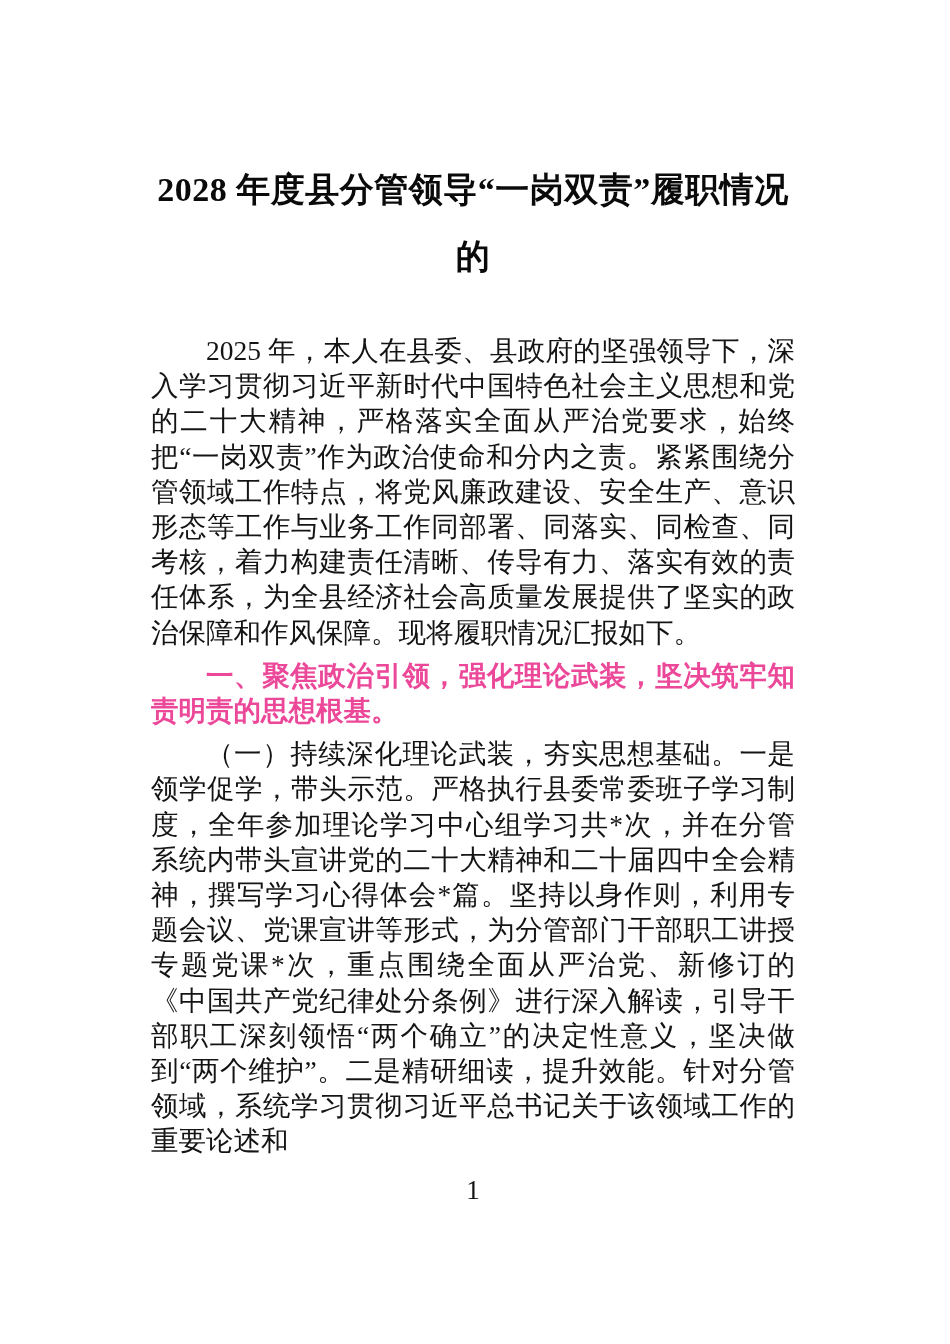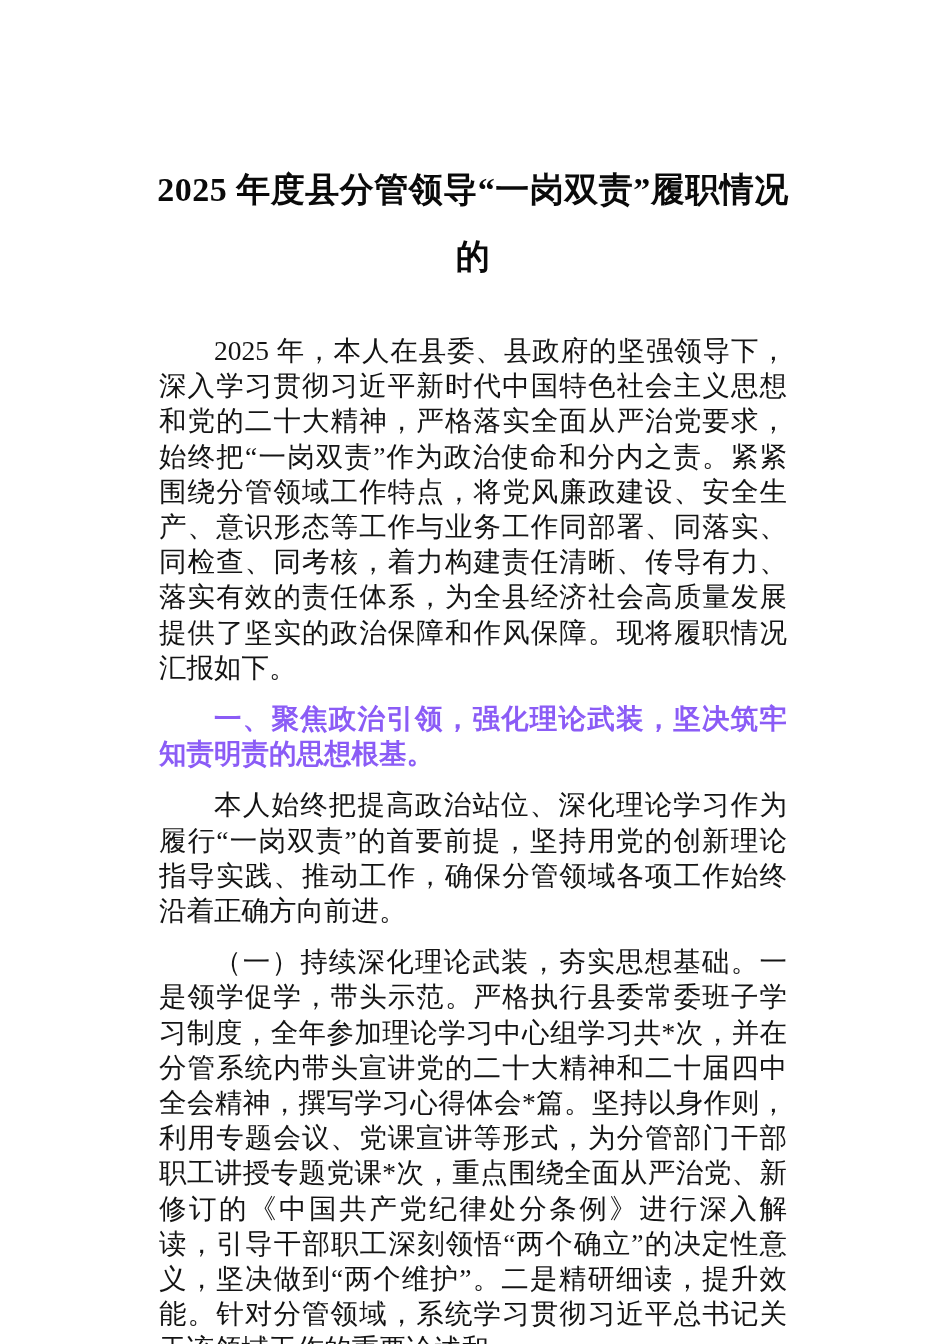--- a/index.html
+++ b/index.html
@@ -29,48 +29,47 @@
   }
   .doc-body {
     margin-top: 43px;
     font-size: 27.5px;
     line-height: 35.2px;
     text-align: justify;
     text-justify: inter-ideograph;
     color: #141414;
   }
   .doc-body p {
-    margin: 16px;
+    margin: 8px;
     padding: 0;
     text-indent: 2em;
     word-break: break-all;
   }
   .doc-body p.section-heading {
     font-weight: 700;
-    color: #8b5cf6;
+    color: #ec4899;
   }
   .page-number {
     margin-top: 14px;
     text-align: center;
     font-size: 27px;
     line-height: 35px;
     color: #141414;
   }
 </style>
 </head>
 <body>
 
 <div class="page">
 
   <div class="doc-title">
-    <div>2025 年度县分管领导“一岗双责”履职情况的</div>
+    <div>2028 年度县分管领导“一岗双责”履职情况的</div>
   </div>
 
   <div class="doc-body">
     <p>2025 年，本人在县委、县政府的坚强领导下，深入学习贯彻习近平新时代中国特色社会主义思想和党的二十大精神，严格落实全面从严治党要求，始终把“一岗双责”作为政治使命和分内之责。紧紧围绕分管领域工作特点，将党风廉政建设、安全生产、意识形态等工作与业务工作同部署、同落实、同检查、同考核，着力构建责任清晰、传导有力、落实有效的责任体系，为全县经济社会高质量发展提供了坚实的政治保障和作风保障。现将履职情况汇报如下。</p>
     <p class="section-heading">一、聚焦政治引领，强化理论武装，坚决筑牢知责明责的思想根基。</p>
-    <p>本人始终把提高政治站位、深化理论学习作为履行“一岗双责”的首要前提，坚持用党的创新理论指导实践、推动工作，确保分管领域各项工作始终沿着正确方向前进。</p>
     <p>（一）持续深化理论武装，夯实思想基础。一是领学促学，带头示范。严格执行县委常委班子学习制度，全年参加理论学习中心组学习共*次，并在分管系统内带头宣讲党的二十大精神和二十届四中全会精神，撰写学习心得体会*篇。坚持以身作则，利用专题会议、党课宣讲等形式，为分管部门干部职工讲授专题党课*次，重点围绕全面从严治党、新修订的《中国共产党纪律处分条例》进行深入解读，引导干部职工深刻领悟“两个确立”的决定性意义，坚决做到“两个维护”。二是精研细读，提升效能。针对分管领域，系统学习贯彻习近平总书记关于该领域工作的重要论述和</p>
   </div>
 
   <div class="page-number">1</div>
 
 </div>
 
 </body></html>

